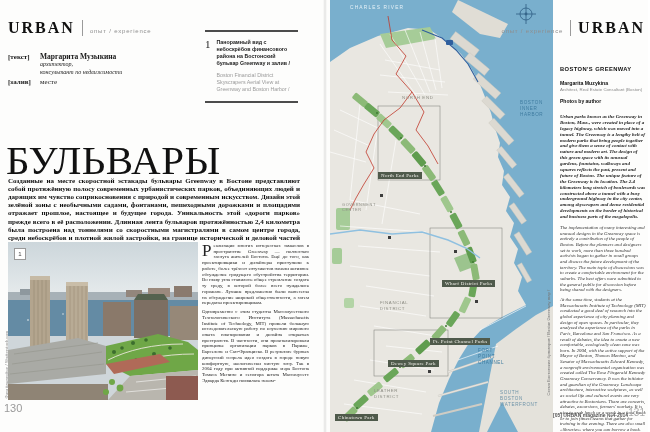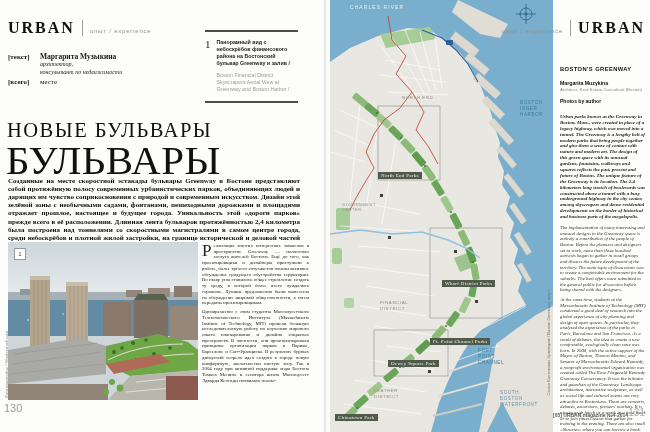--- a/index.html
+++ b/index.html
@@ -93,38 +93,37 @@
       </div>
       <div class="row">
           <span class="lbl"></span>
           <span class="role">архитектор,</span>
         </div>
       <div class="row">
           <span class="lbl"></span>
           <span class="role">консультант по недвижимости</span>
         </div>
       <div class="row photo-row">
-        <span class="lbl">[всего]</span>
+        <span class="lbl">[залив]</span>
         <span>месте</span>
       </div>
     </div>
 
     <div class="capblock">
       <div class="rule"></div>
       <div class="inner">
         <div class="num">1</div>
         <div>
           <div class="ru">Панорамный вид с небоскрёбов финансового района на Бостонский бульвар Greenway и залив /</div>
           <div class="en">Boston Financial District Skyscrapers Aerial View at Greenway and Boston Harbor /</div>
         </div>
       </div>
       <div class="rule"></div>
     </div>
 
-    <h1 class="title1">НОВЫЕ БУЛЬВАРЫ</h1>
     <h1 class="title2">БУЛЬВАРЫ</h1>
 
     <p class="lead-ru">Созданные на месте скоростной эстакады бульвары Greenway в Бостоне представляют собой протяжённую полосу современных урбанистических парков, объединяющих людей и дарящих им чувство соприкосновения с природой и современным искусством. Дизайн этой зелёной зоны с необычными садами, фонтанами, пешеходными дорожками и площадями отражает прошлое, настоящее и будущее города. Уникальность этой «дороги парков» прежде всего в её расположении. Длинная лента бульваров протяжённостью 2,4 километра была построена над тоннелями со скоростными магистралями в самом центре города, среди небоскрёбов и плотной жилой застройки, на границе исторической и деловой частей мегаполиса.</p>
 
     <div class="photo">
       <svg width="190" height="158" viewBox="0 0 190 158">
         <defs>
           <linearGradient id="skyg" x1="0" y1="0" x2="0" y2="1">
             <stop offset="0" stop-color="#ccd6db"></stop>
               <stop offset="1" stop-color="#e9edee"></stop>

